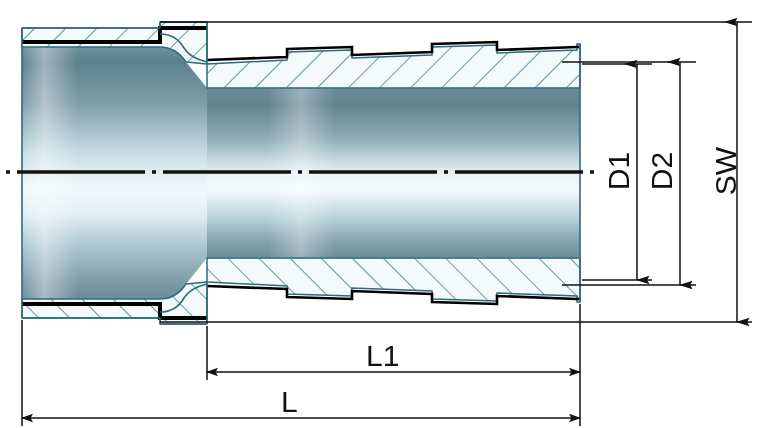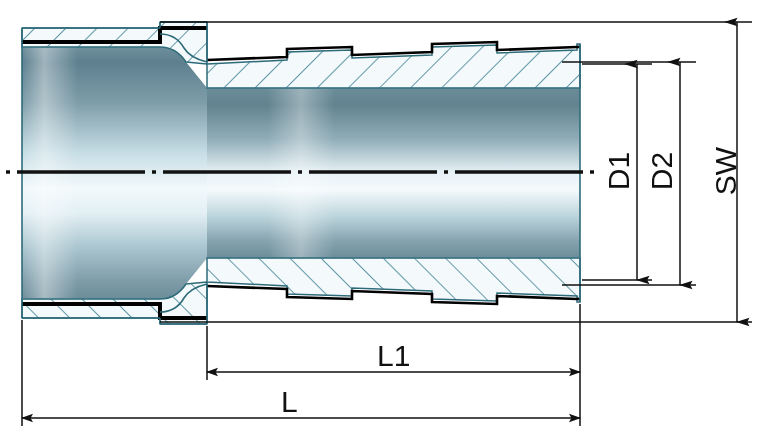--- a/index.html
+++ b/index.html
@@ -34,21 +34,21 @@
     white-space: nowrap;
     user-select: none;
   }
   .rot {
     transform-origin: 50% 50%;
     transform: rotate(-90deg);
   }
   .lbl-d1 { left: 600px; top: 156px; }
   .lbl-d2 { left: 643px; top: 156px; }
   .lbl-sw { left: 702px; top: 156px; }
-  .lbl-l1 { left: 377px; top: 341px; }
+  .lbl-l1 { left: 366px; top: 341px; }
   .lbl-l  { left: 281px; top: 387px; }
 </style>
 </head>
 <body>
 
 <div id="stage">
 
   <svg id="drawing" viewBox="0 0 761 428" xmlns="http://www.w3.org/2000/svg">
 
     <defs>

